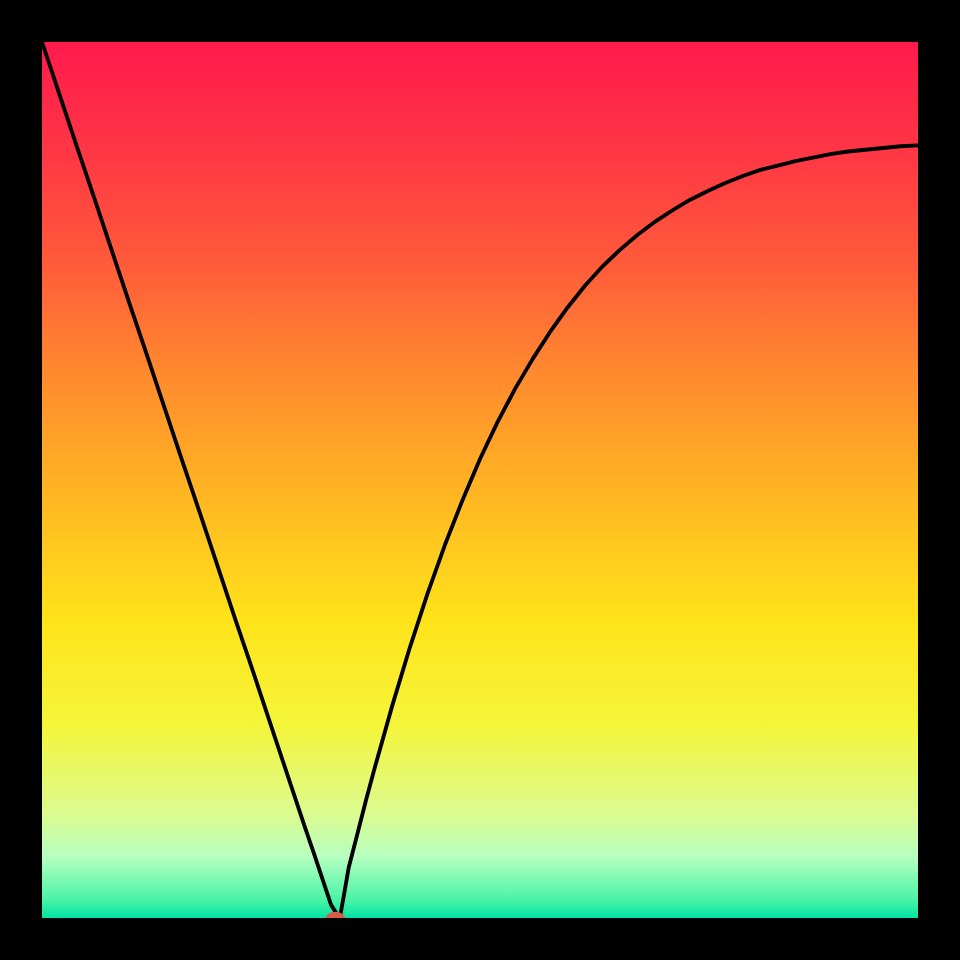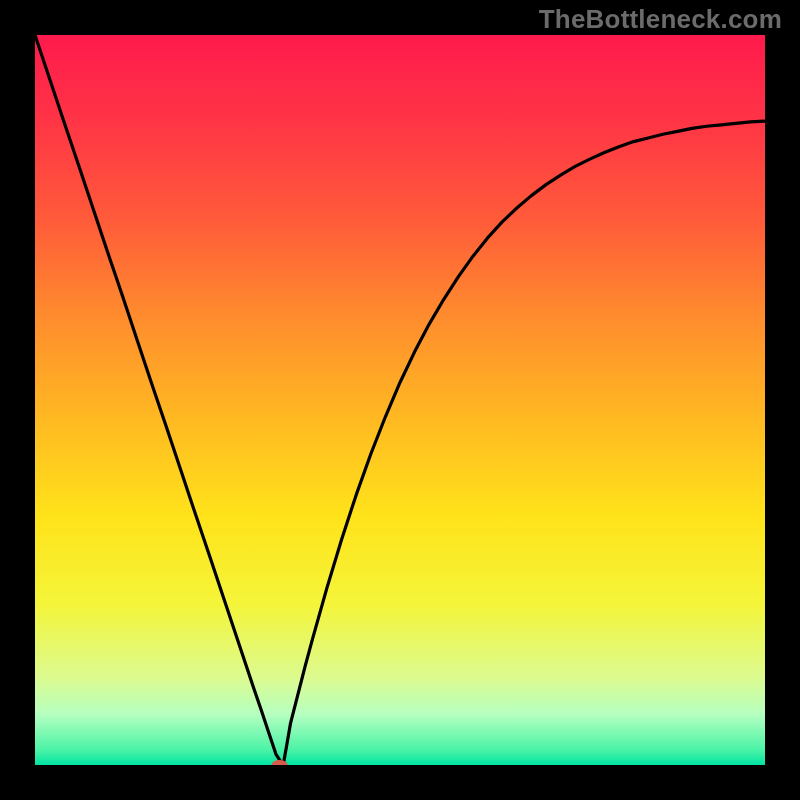--- a/index.html
+++ b/index.html
@@ -33,21 +33,20 @@
     left: 35px;
     top: 35px;
     width: 730px;
     height: 730px;
   }
 </style>
 </head>
 <body>
 
 <div class="container">
-  <div class="watermark">TheBottleneck.com</div>
 
   <svg class="plot" viewBox="0 0 730 730" preserveAspectRatio="none">
     <defs>
       <linearGradient id="bg-grad" x1="0" y1="0" x2="0" y2="1">
           <stop offset="0.00%" stop-color="#ff1a4d"></stop>
           <stop offset="12.00%" stop-color="#ff3545"></stop>
           <stop offset="25.00%" stop-color="#ff5a3a"></stop>
           <stop offset="38.00%" stop-color="#ff8a2e"></stop>
           <stop offset="52.00%" stop-color="#ffb722"></stop>
           <stop offset="66.00%" stop-color="#ffe31a"></stop>

